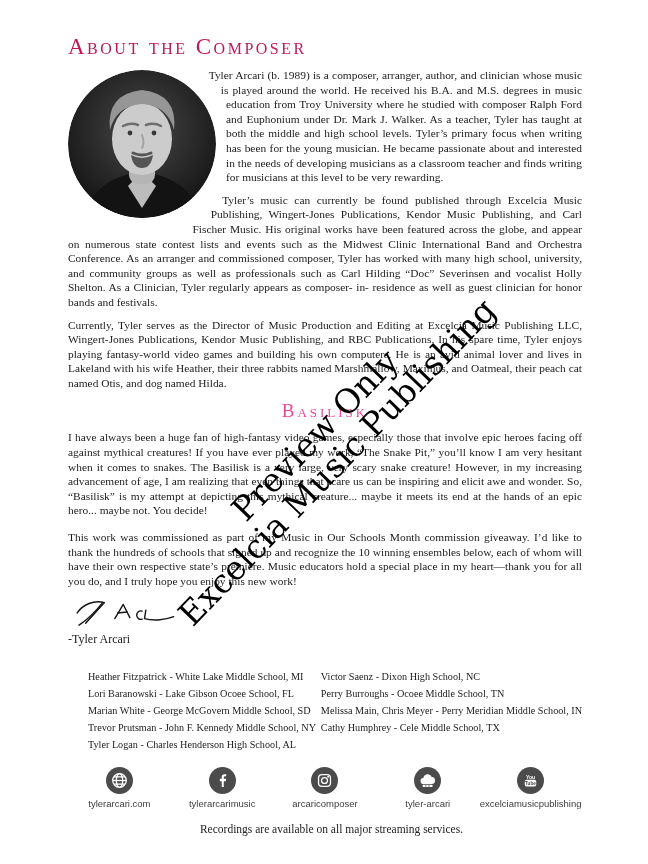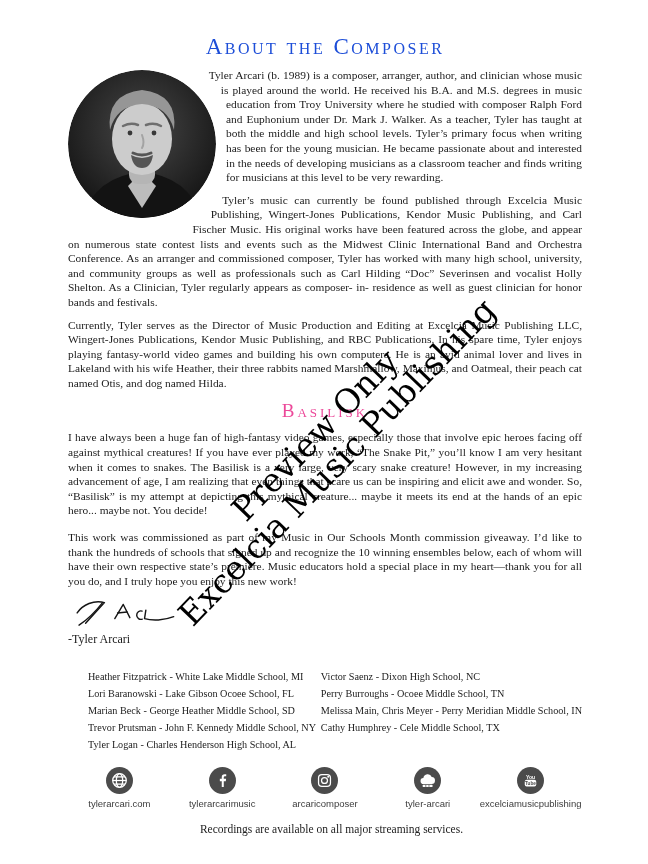--- a/index.html
+++ b/index.html
@@ -1,20 +1,20 @@
 <!DOCTYPE html>
 <html><head>
 <meta charset="utf-8">
 <style>
   html,body{margin:0;padding:0;background:#e8e8e8;}
   .page{position:relative;width:648px;height:864px;background:#ffffff;margin:0 auto;
         font-family:"Liberation Serif",serif;color:#1b1b1b;overflow:hidden;}
   .content{position:relative;padding:34px 66px 0 68px;}
   h1.title{font-weight:normal;font-variant:small-caps;letter-spacing:2.5px;
-           font-size:23px;line-height:26px;color:#1d4ed8;text-align:center;margin:0 0 8px 0;}
+           font-size:23px;line-height:26px;color:#be185d;text-align:left;margin:0 0 8px 0;}
   .bio{margin-top:2px;}
   .photo{float:left;width:148px;height:148px;border-radius:50%;overflow:hidden;
          shape-outside:circle(50%);shape-margin:10px;margin:2px 10px 6px 0;}
   .photo svg{display:block;width:148px;height:148px;}
   p.body{font-size:11.4px;line-height:14.6px;text-align:justify;margin:0 0 8px 0;}
   p.gap-after{margin-bottom:10px;}
   h2.heading{font-weight:normal;font-variant:small-caps;letter-spacing:3px;
              font-size:19px;line-height:22px;color:#ec4899;text-align:center;margin:8px 0 8px 0;clear:both;}
   .pn2{margin-bottom:2px;}
   .signature{margin:4px 0 0 2px;}
@@ -93,21 +93,21 @@
           <path d="M77,15 l-1.4,9 c8,2.5 21,2 31,-2"></path>
         </g>
       </svg>
     </div>
     <div class="sig-name">-Tyler Arcari</div>
 
     <div class="winners">
       <div class="wcol-left">
         <div>Heather Fitzpatrick - White Lake Middle School, MI</div>
         <div>Lori Baranowski - Lake Gibson Ocoee School, FL</div>
-        <div>Marian Beck - George Heather Middle School, SD</div>
+        <div>Marian White - George McGovern Middle School, SD</div>
         <div>Trevor Prutsman - John F. Kennedy Middle School, NY</div>
         <div>Tyler Logan - Charles Henderson High School, AL</div>
       </div>
       <div class="wcol-right">
         <div>Victor Saenz - Dixon High School, NC</div>
         <div>Perry Burroughs - Ocoee Middle School, TN</div>
         <div>Melissa Main, Chris Meyer - Perry Meridian Middle School, IN</div>
         <div>Cathy Humphrey - Cele Middle School, TX</div>
       </div>
     </div>

